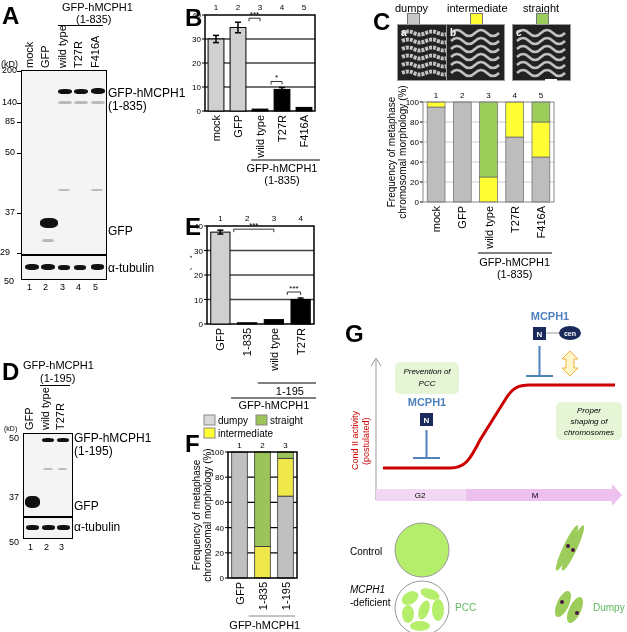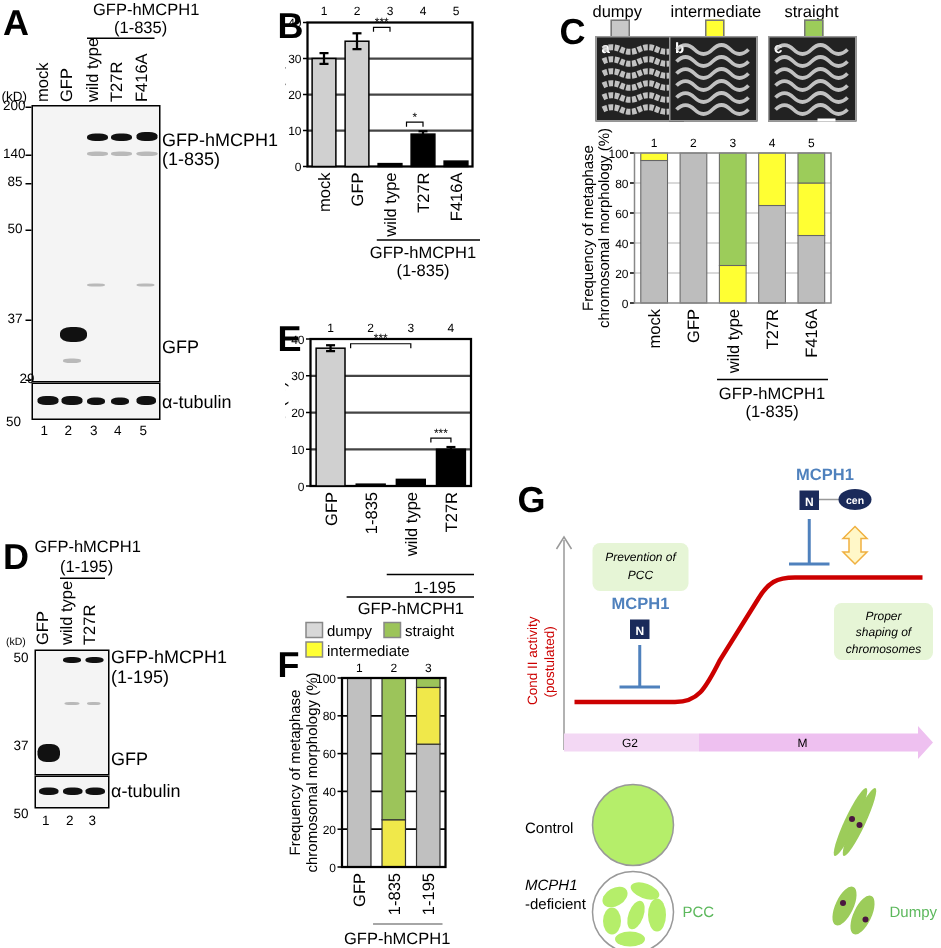--- a/index.html
+++ b/index.html
@@ -57,21 +57,21 @@
     <div class="t s" style="left: 2px; top: 66px;">200</div>
     <div class="hl" style="left: 17px; top: 71px; width: 4px;"></div>
     <div class="t s" style="left: 2px; top: 98px;">140</div>
     <div class="hl" style="left: 17px; top: 103px; width: 4px;"></div>
     <div class="t s" style="left: 5px; top: 117px;">85</div>
     <div class="hl" style="left: 17px; top: 122px; width: 4px;"></div>
     <div class="t s" style="left: 5px; top: 148px;">50</div>
     <div class="hl" style="left: 17px; top: 153px; width: 4px;"></div>
     <div class="t s" style="left: 5px; top: 208px;">37</div>
     <div class="hl" style="left: 17px; top: 213px; width: 4px;"></div>
-    <div class="t s" style="left: 13px; top: 248px;">29</div>
+    <div class="t s" style="left: 0; top: 248px;">29</div>
     <div class="hl" style="left: 17px; top: 253px; width: 4px;"></div>
   </div>
 <div class="t s" style="left:4px;top:277px;">50</div>
 <div id="a-lane-numbers">
     <div class="t s" style="left: 27px; top: 283px;">1</div>
     <div class="t s" style="left: 43px; top: 283px;">2</div>
     <div class="t s" style="left: 60px; top: 283px;">3</div>
     <div class="t s" style="left: 76px; top: 283px;">4</div>
     <div class="t s" style="left: 93px; top: 283px;">5</div>
   </div>

